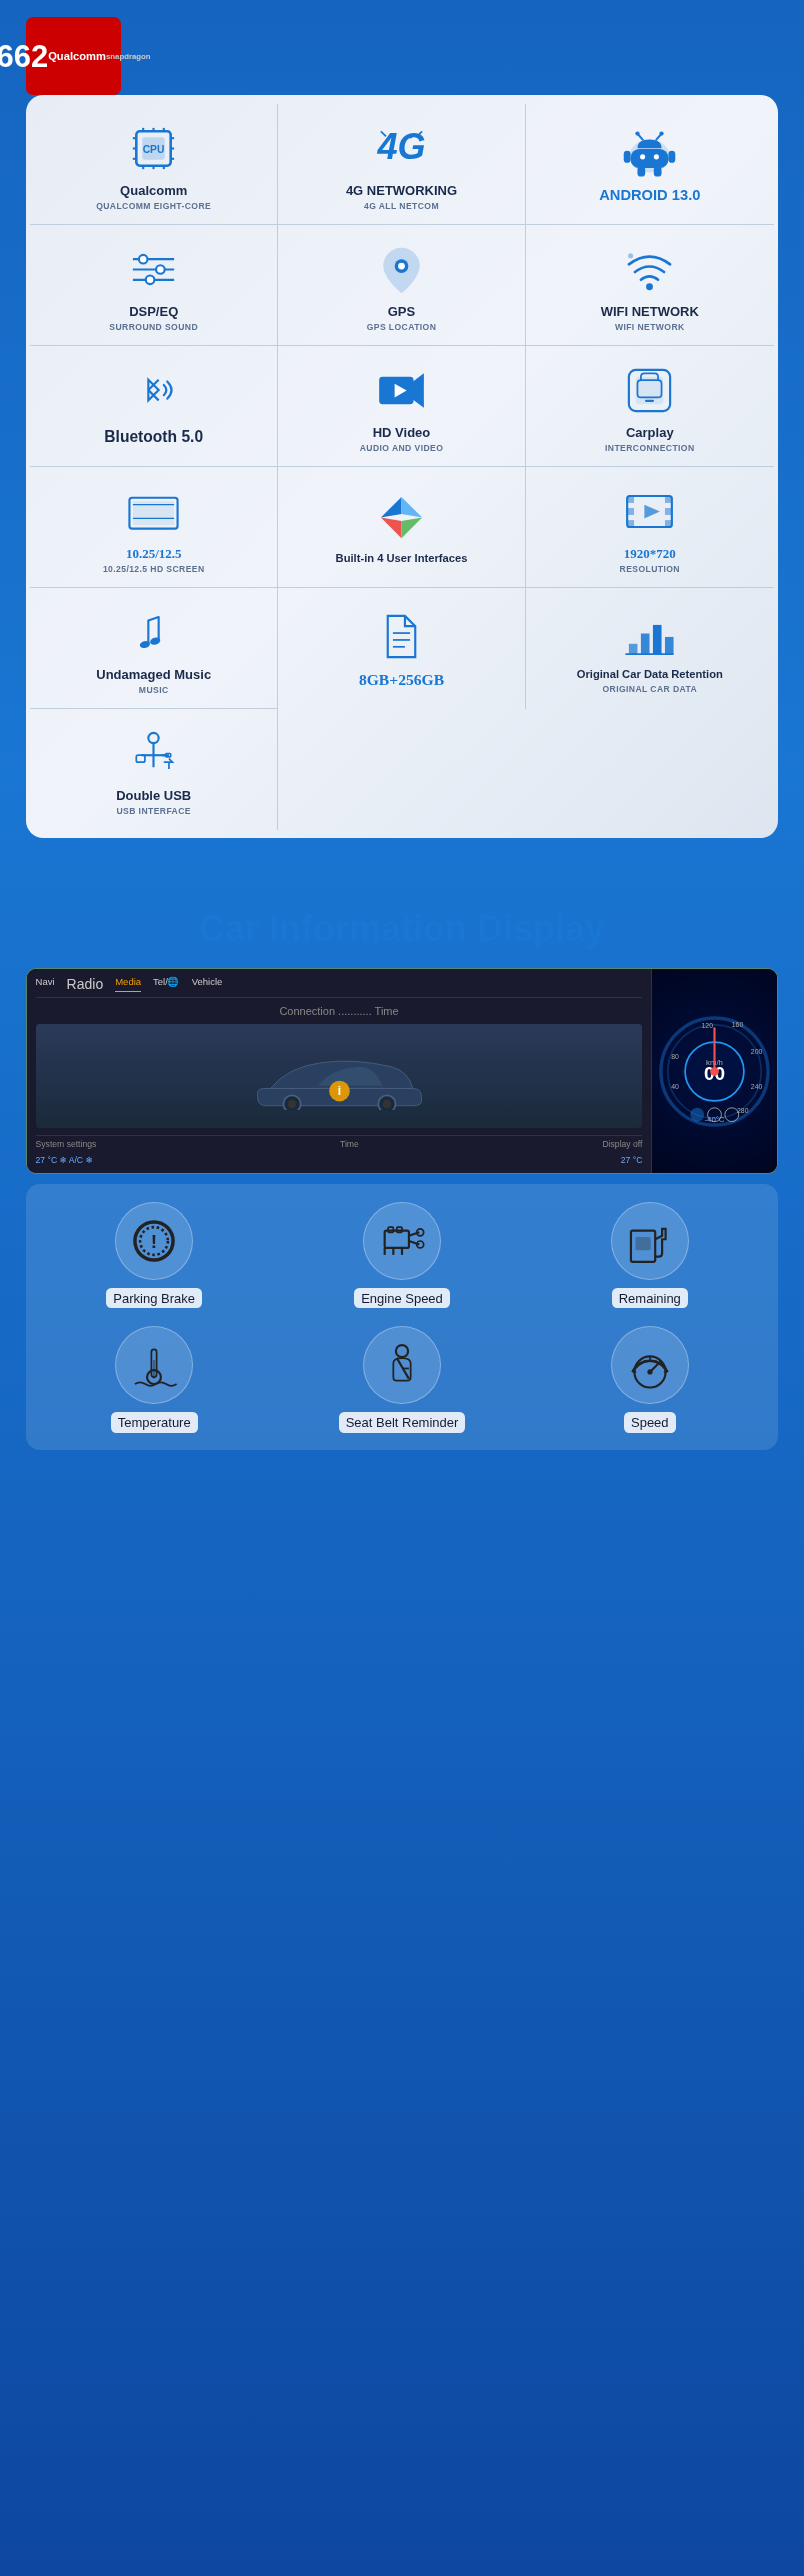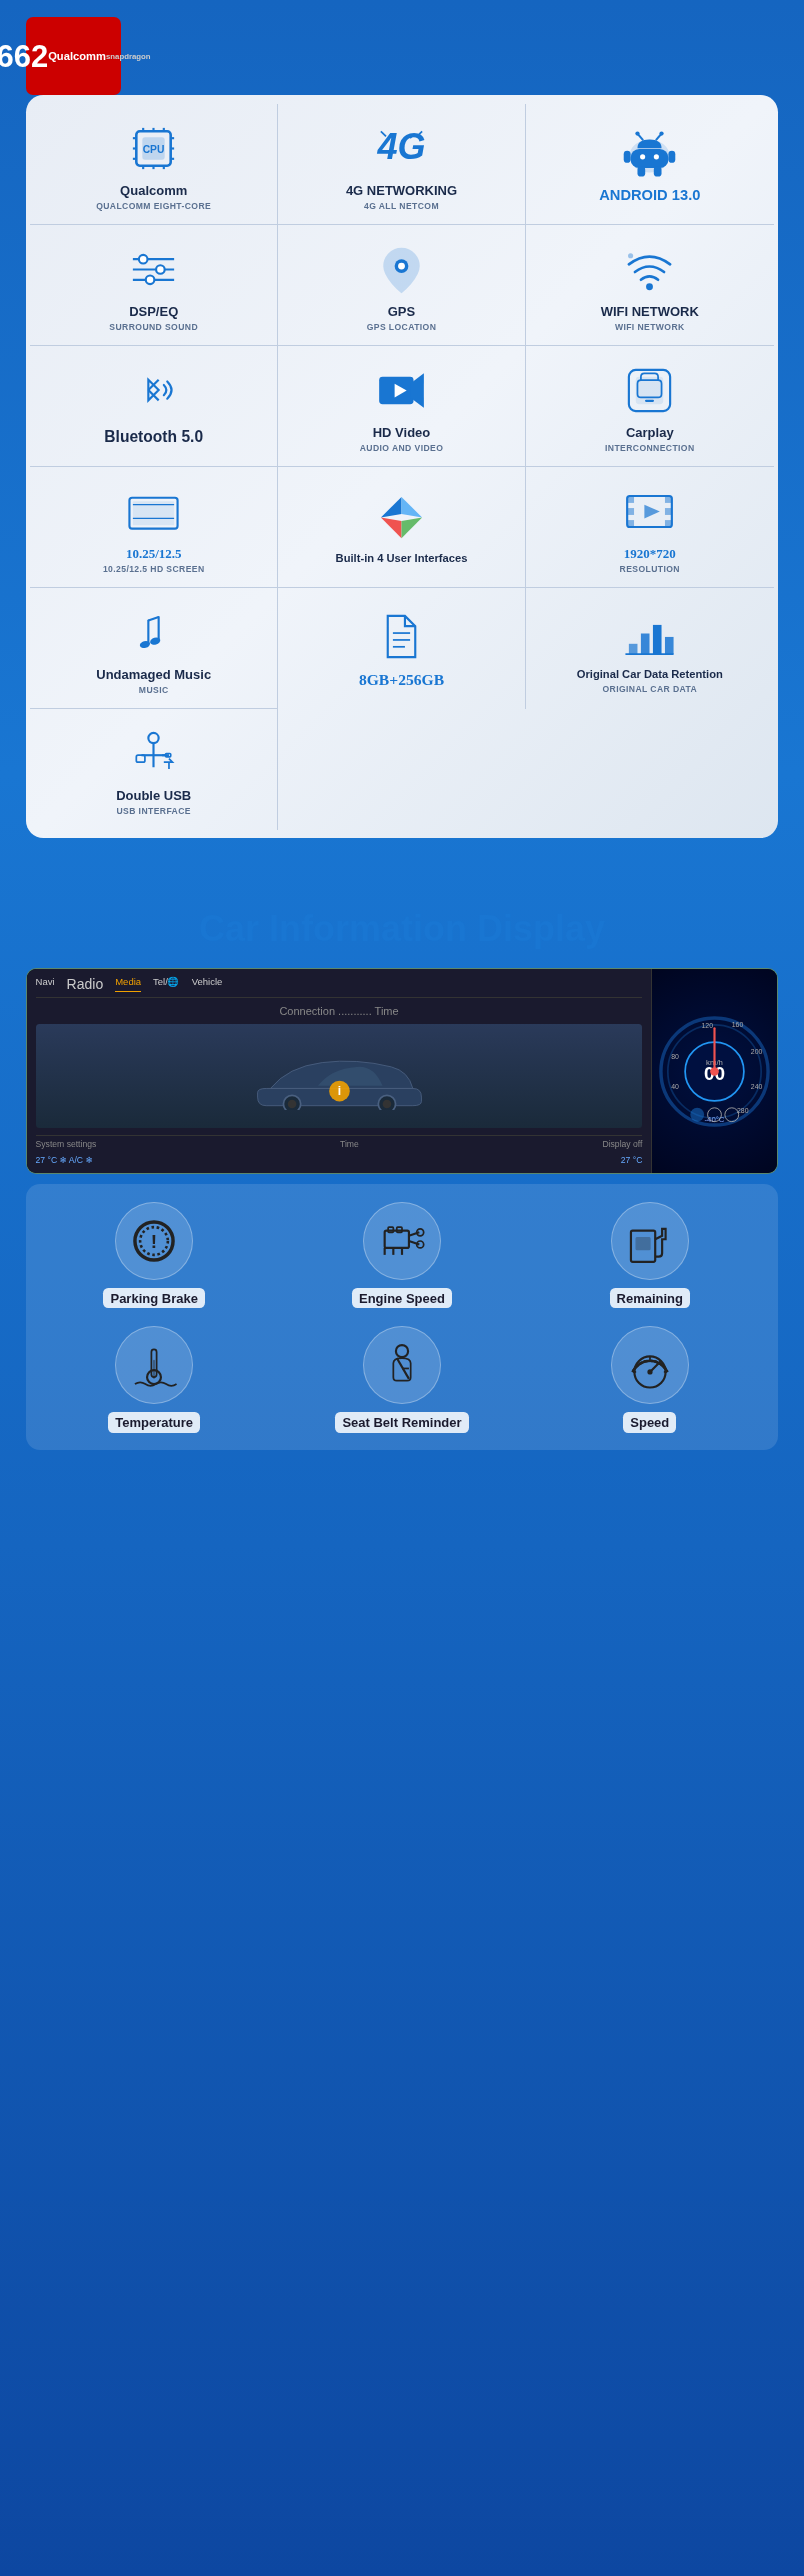--- a/index.html
+++ b/index.html
@@ -159,21 +159,21 @@
       background: rgba(255,255,255,0.15);
       display: flex;
       align-items: center;
       justify-content: center;
       border: 1.7px solid rgba(255,255,255,0.3);
     }
 
     .info-icon-label {
       color: #1a1a2e;
       font-size: 13px;
-      font-weight: 700;
+      font-weight: 400;
       text-align: center;
       background: rgba(255,255,255,0.85);
       border-radius: 5.2px;
       padding: 2.6px 7px;
     }
   </style>
 </head>
 <body>
 
 <div class="top-section">

